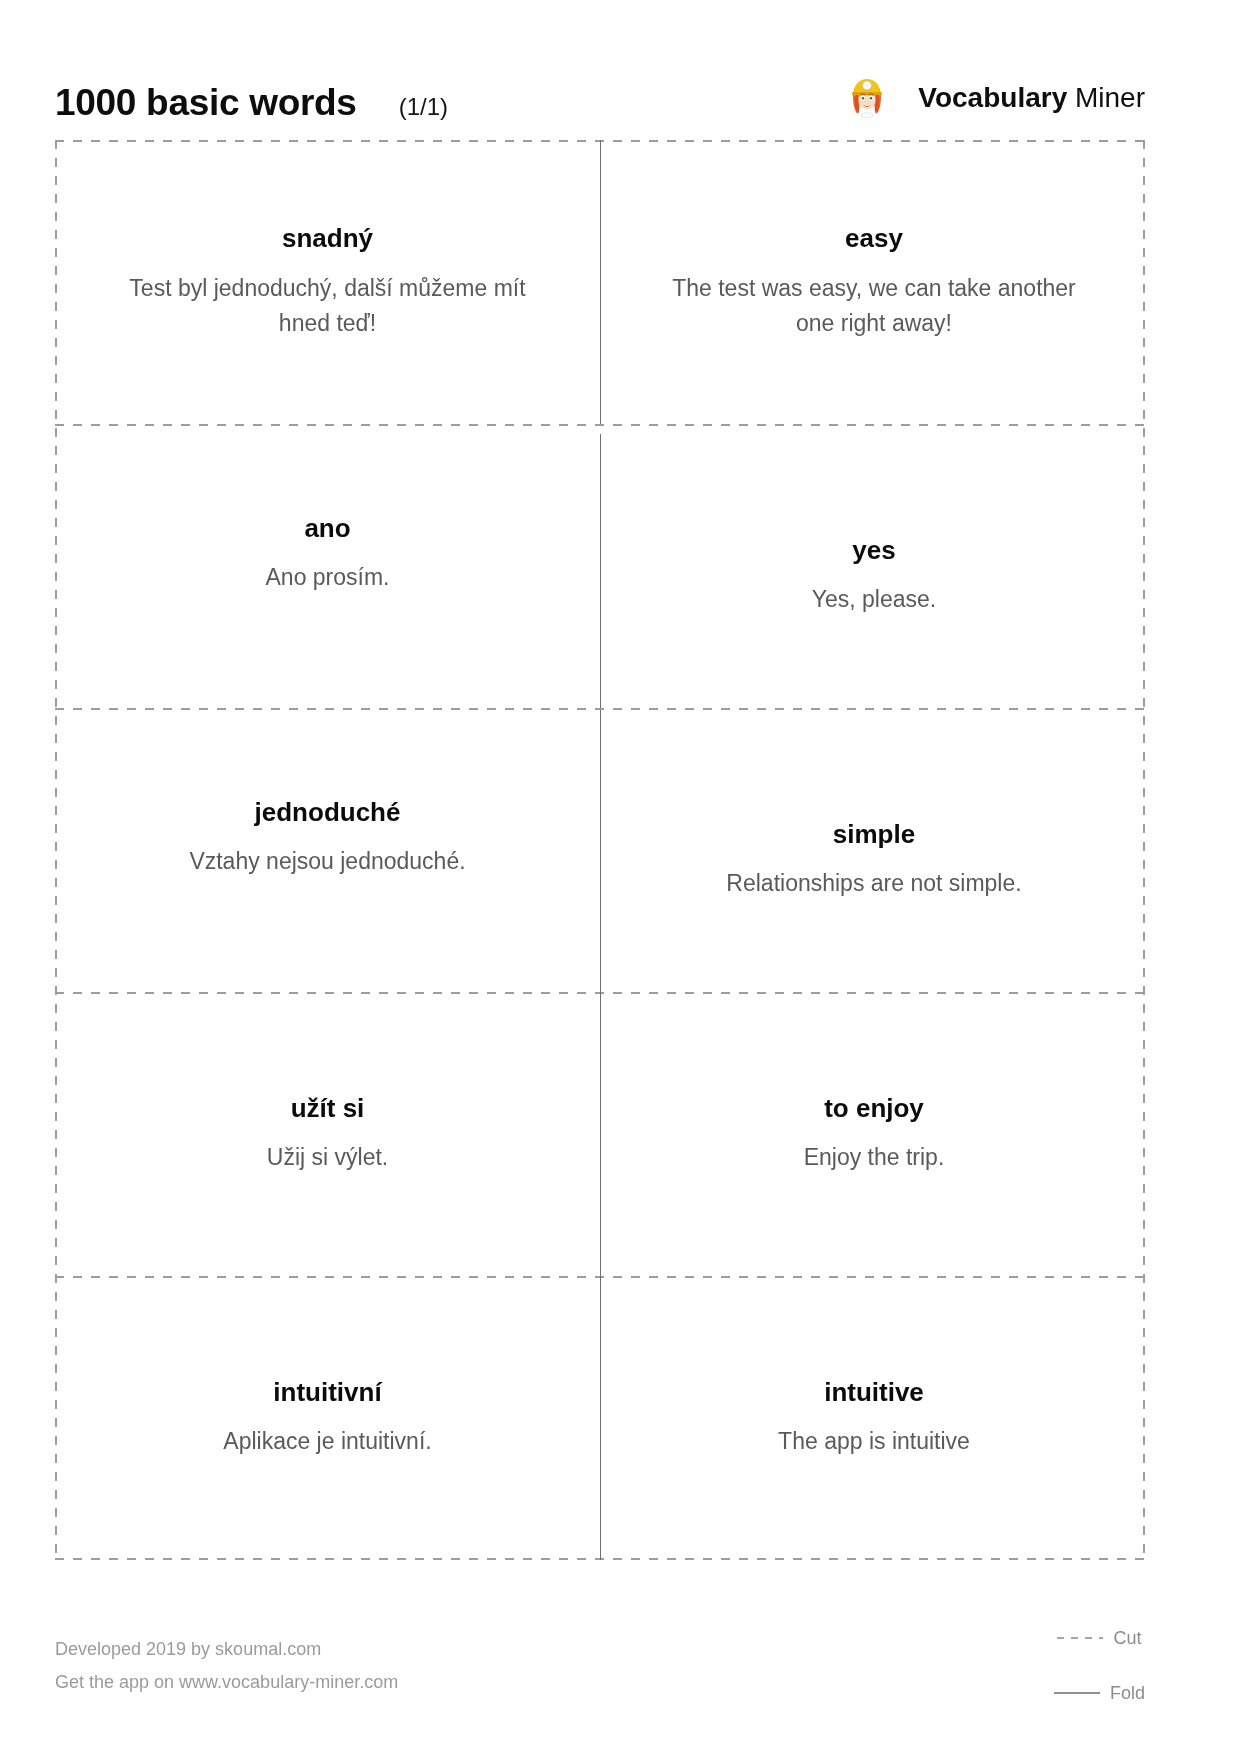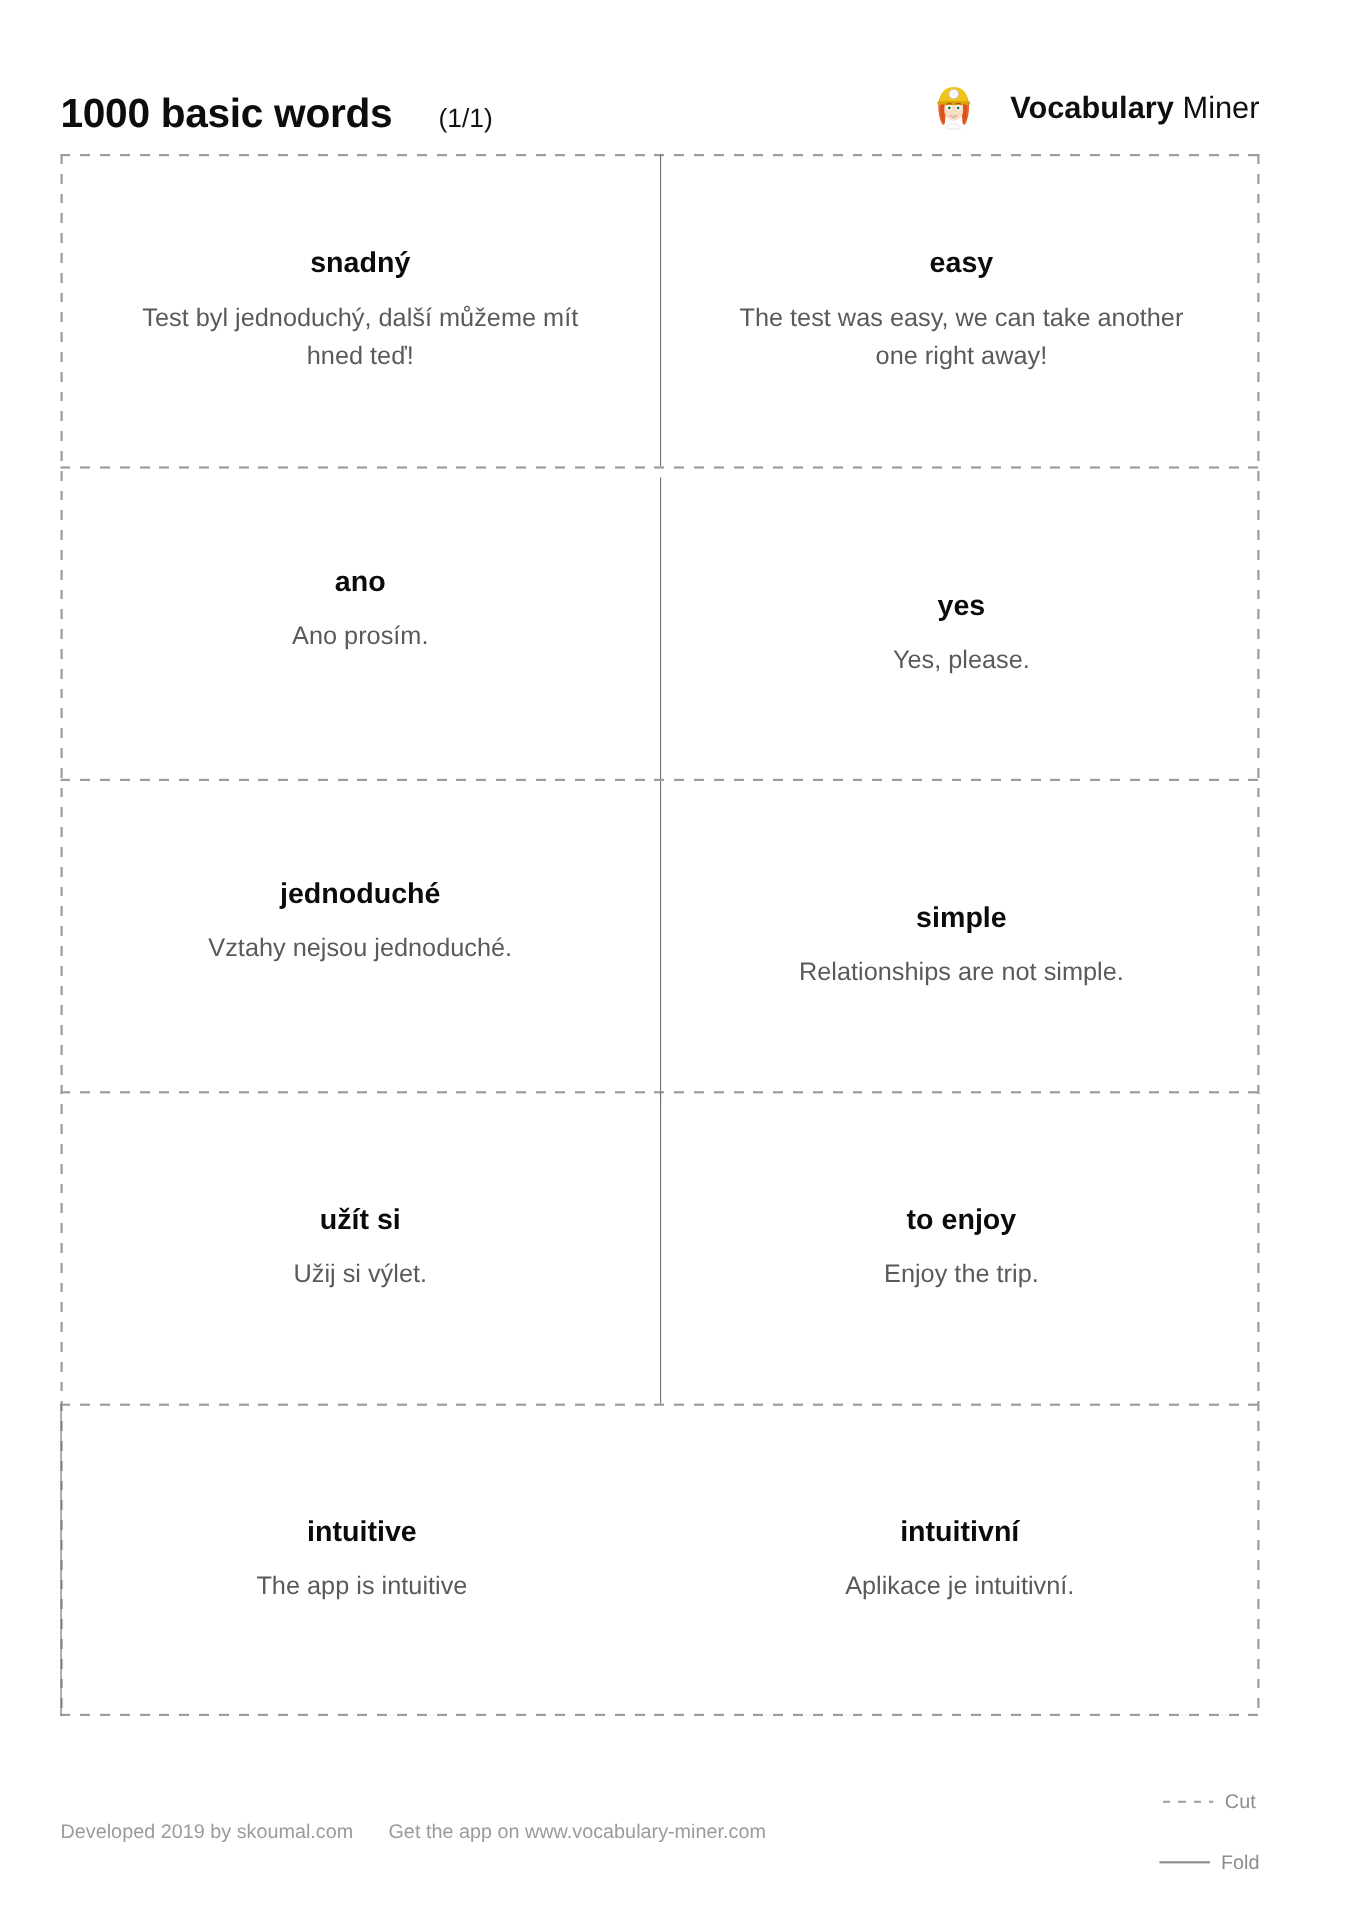--- a/index.html
+++ b/index.html
@@ -162,22 +162,23 @@
     display: flex;
     align-items: center;
     justify-content: space-between;
     font-size: 18px;
     color: #9b9b9b;
     padding-top: 16px;
   }
 
   .footer-left {
     display: flex;
-    gap: 32px;
-    white-space: nowrap;
+    gap: 12px;
+    white-space: nowrap;
+    flex-direction: column;
   }
 
   .footer-right {
     display: flex;
     align-items: center;
     gap: 34px;
     white-space: nowrap;
     flex-direction: column;
   }
 
@@ -299,27 +300,27 @@
         <div class="term">užít si</div>
         <div class="example">Užij si výlet.</div>
       </div>
       <div class="card-half right">
         <div class="term">to enjoy</div>
         <div class="example">Enjoy the trip.</div>
       </div>
     </div>
 
     <div class="card-row">
+      <div class="card-half left">
+        <div class="term">intuitivní</div>
+        <div class="example">Aplikace je intuitivní.</div>
+      </div>
       <div class="card-half right">
         <div class="term">intuitive</div>
         <div class="example">The app is intuitive</div>
-      </div>
-      <div class="card-half left">
-        <div class="term">intuitivní</div>
-        <div class="example">Aplikace je intuitivní.</div>
       </div>
     </div>
 
   </div>
 
   <div class="footer">
     <div class="footer-left">
       <span>Developed 2019 by skoumal.com</span>
       <span>Get the app on www.vocabulary-miner.com</span>
     </div>

